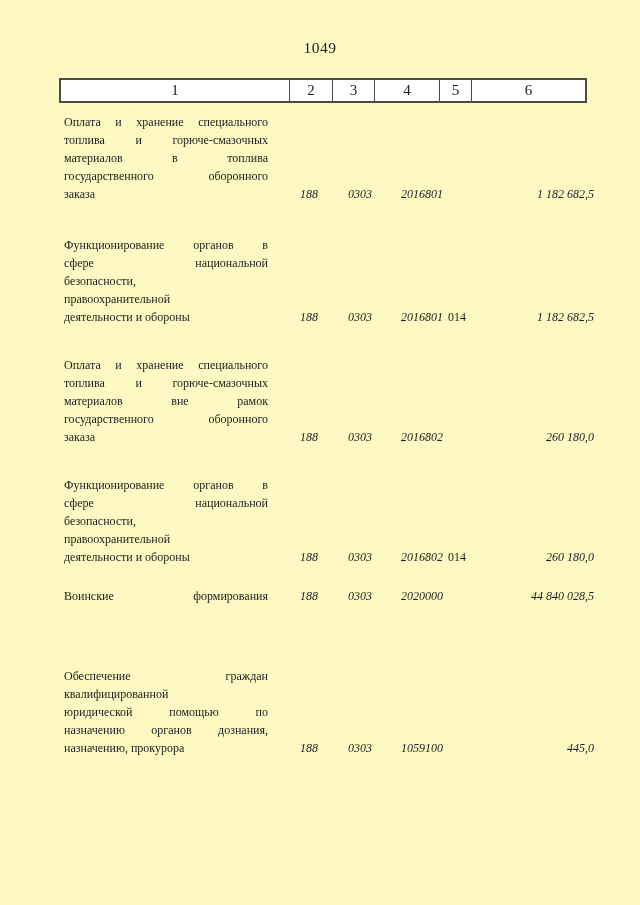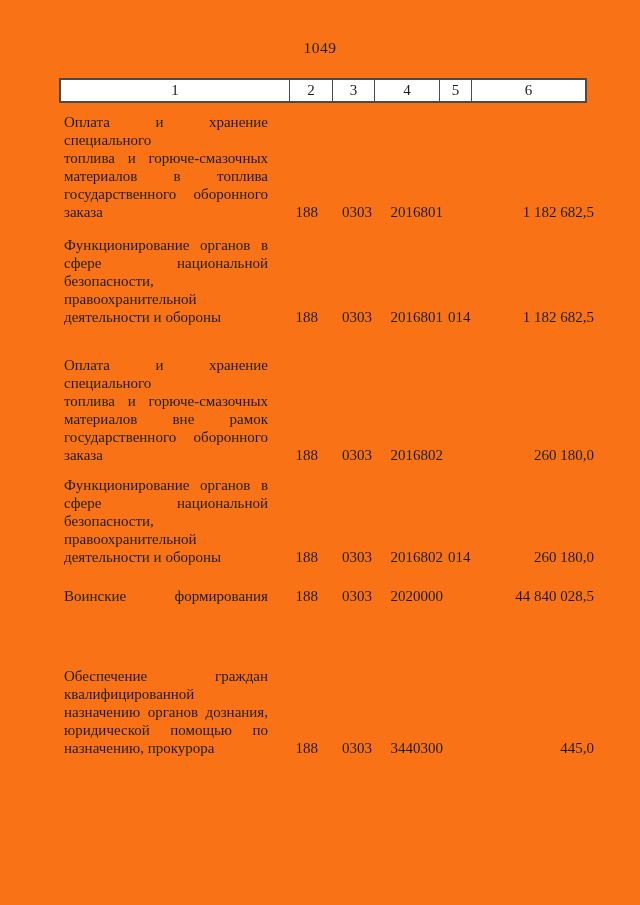--- a/index.html
+++ b/index.html
@@ -1,20 +1,20 @@
 <!DOCTYPE html>
 <html><head>
 <meta charset="utf-8">
 <style>
   html, body { margin: 0; padding: 0; background: #ffffff; }
   .page {
     position: relative;
     width: 640px;
     height: 905px;
-    background: #f97316;
+    background: #fef9c3;
     font-family: "Liberation Serif", "DejaVu Serif", serif;
     color: #1c1c1c;
     overflow: hidden;
   }
   .page-number {
     position: absolute;
     top: 39px;
     left: 0;
     width: 640px;
     text-align: center;
@@ -49,34 +49,34 @@
   .hc6 { flex: 1; border-right: none; }
 
   
   .trow {
     position: absolute;
     left: 64px;
     width: 530px;
     display: grid;
     grid-template-columns: 204px 50px 54px 71px 35px 1fr;
     align-items: end;
-    font-size: 15px;
+    font-size: 12px;
     line-height: 17.9px;
   }
   .trow-0 { top: 114px; }
   .trow-1 { top: 237px; }
   .trow-2 { top: 357px; }
   .trow-3 { top: 477px; }
   .trow-4 { top: 588px; }
   .trow-5 { top: 660px; margin-top: 8px; }
 
   .c1 { width: 204px; }
   .c1 .jline { text-align: justify; text-align-last: justify; }
   .c1 .lline { text-align: left; }
-  .c2, .c3, .c4, .c6 { text-align: right; white-space: nowrap; }
+  .c2, .c3, .c4, .c6 { text-align: right; white-space: nowrap; font-style: italic; }
   .c5 { text-align: left; padding-left: 5px; box-sizing: border-box; white-space: nowrap; }
 </style>
 </head>
 <body>
 
 <div class="page">
 
   <div class="page-number">1049</div>
 
   <div class="header-table">
@@ -156,24 +156,24 @@
     <div class="c3">0303</div>
     <div class="c4">2020000</div>
     <div class="c5"></div>
     <div class="c6">44 840 028,5</div>
   </div>
 
   <div class="trow trow-5">
     <div class="c1">
         <div class="jline">Обеспечение граждан</div>
         <div class="jline">квалифицированной</div>
+        <div class="jline">юридической помощью по</div>
         <div class="jline">назначению органов дознания,</div>
-        <div class="jline">юридической помощью по</div>
         <div class="lline">назначению, прокурора</div>
       </div>
     <div class="c2">188</div>
     <div class="c3">0303</div>
-    <div class="c4">3440300</div>
+    <div class="c4">1059100</div>
     <div class="c5"></div>
     <div class="c6">445,0</div>
   </div>
 
 </div>
 
 </body></html>

